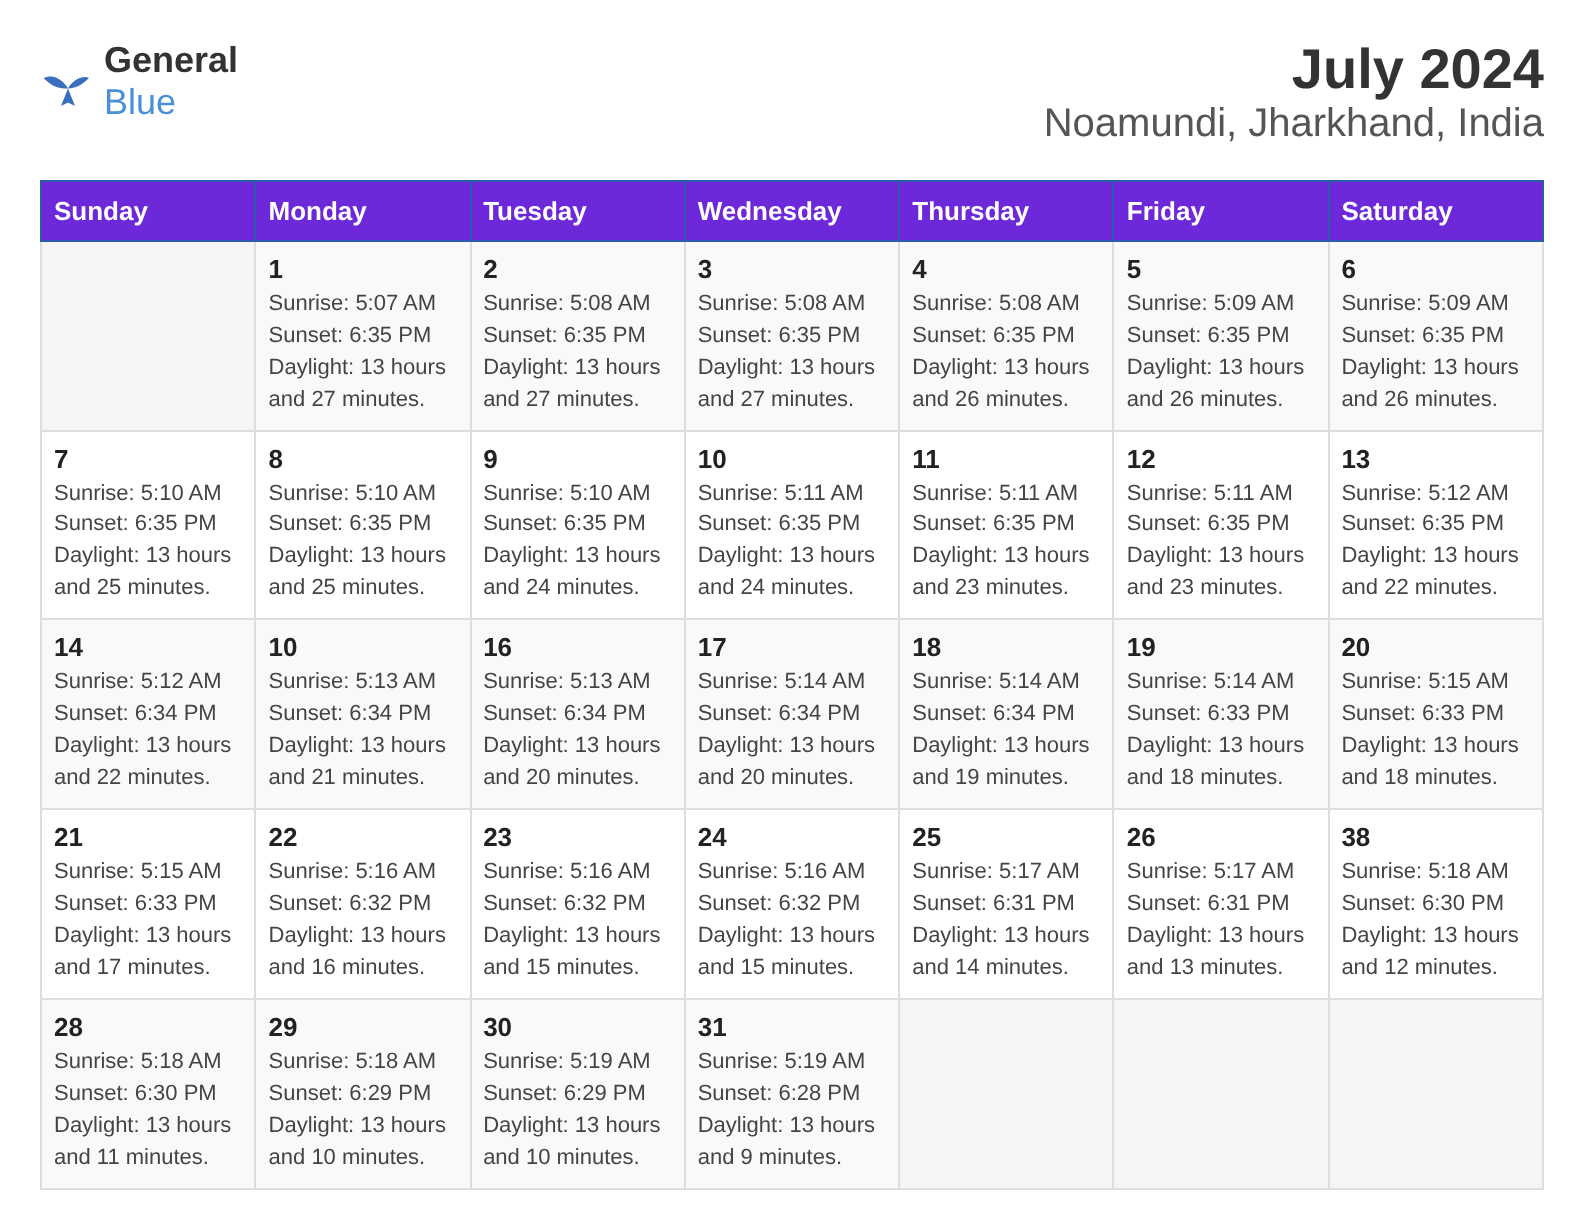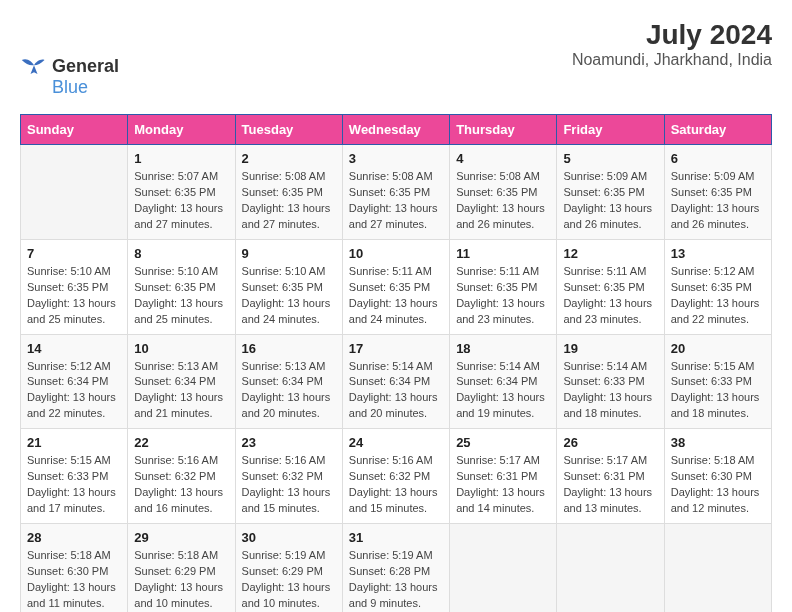--- a/index.html
+++ b/index.html
@@ -11,23 +11,22 @@
       padding: 20px;
     }
     .header-section {
       display: flex;
       justify-content: space-between;
       align-items: flex-start;
       margin-bottom: 16px;
     }
     .logo {
       display: flex;
-      align-items: flex-start;
+      align-items: flex-end;
       gap: 4px;
-      margin-top: 36px;
     }
     .logo-text-general {
       font-size: 18px;
       font-weight: bold;
       color: #333;
     }
     .logo-text-blue {
       font-size: 18px;
       font-weight: normal;
       color: #4a90d9;
@@ -39,30 +38,30 @@
     .title-section {
       text-align: right;
     }
     .month-title {
       font-size: 28px;
       font-weight: bold;
       color: #333;
       line-height: 1.1;
     }
     .location-title {
-      font-size: 16px;
+      font-size: 20px;
       color: #555;
     }
     table {
       width: 100%;
       border-collapse: collapse;
       border: 1px solid #ccc;
     }
     thead tr th {
-      background-color: #ec4899;
+      background-color: #6d28d9;
       color: #fff;
       padding: 7px 6px;
       font-size: 13px;
       font-weight: bold;
       text-align: left;
       border: 1px solid #2d5aaa;
     }
     tbody tr td {
       vertical-align: top;
       padding: 6px 6px;

